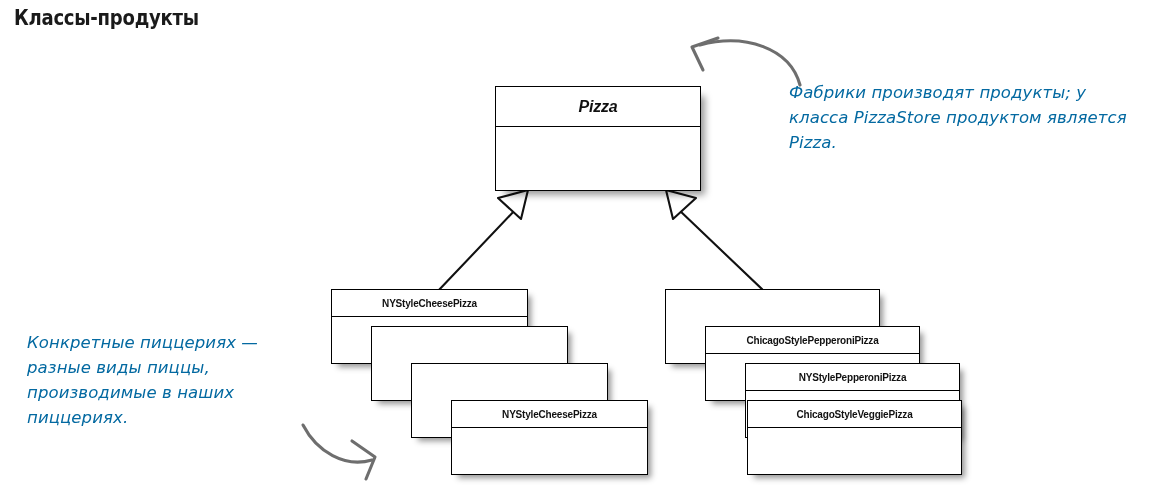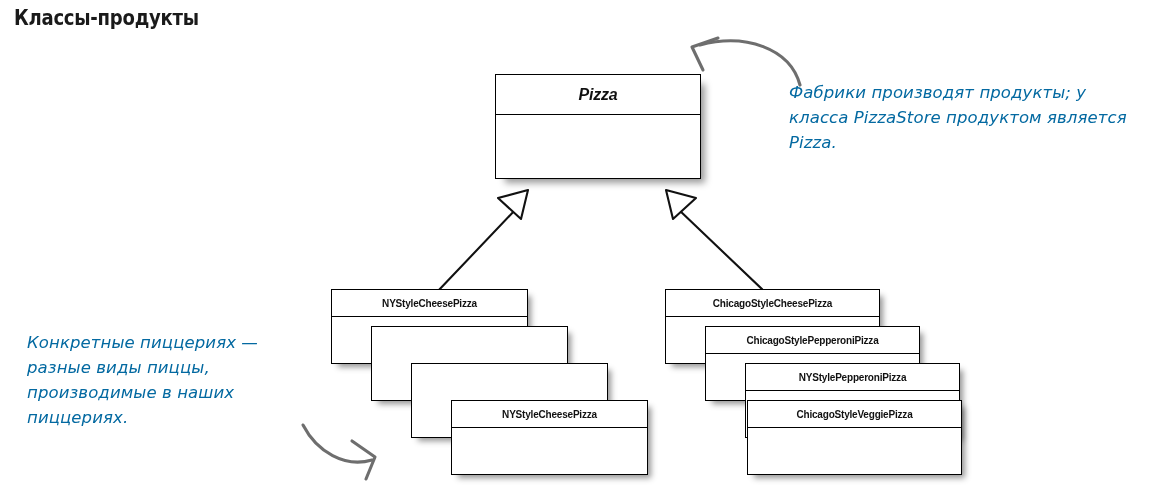--- a/index.html
+++ b/index.html
@@ -47,21 +47,21 @@
     letter-spacing: -0.2px;
     white-space: nowrap;
     overflow: hidden;
   }
   .uml-body {
     background: #ffffff;
   }
   
   #pizza-class {
     left: 495px;
-    top: 74px;
+    top: 86px;
     width: 206px;
     height: 105px;
     box-shadow: 7px 7px 7px -3px rgba(0,0,0,0.40);
     text-align: center;
   }
   #pizza-class .uml-header {
     height: 40px;
     font-style: italic;
     font-size: 16px;
   }
@@ -129,21 +129,20 @@
 </div>
 <div class="uml-box subclass" style="left:411px; top:363px;">
   <div class="uml-body"></div>
 </div>
 <div class="uml-box subclass" style="left:451px; top:400px;">
   <div class="uml-header">NYStyleCheesePizza</div>
   <div class="uml-body"></div>
 </div>
 
 <div class="uml-box subclass subclass-wide" style="left:665px; top:289px;">
-  <div class="uml-header">ChicagoStyleCheesePizza</div>
   <div class="uml-body"></div>
 </div>
 <div class="uml-box subclass subclass-wide" style="left:705px; top:326px;">
   <div class="uml-header">ChicagoStylePepperoniPizza</div>
   <div class="uml-body"></div>
 </div>
 <div class="uml-box subclass subclass-wide" style="left:745px; top:363px;">
   <div class="uml-header">NYStylePepperoniPizza</div>
   <div class="uml-body"></div>
 </div>

